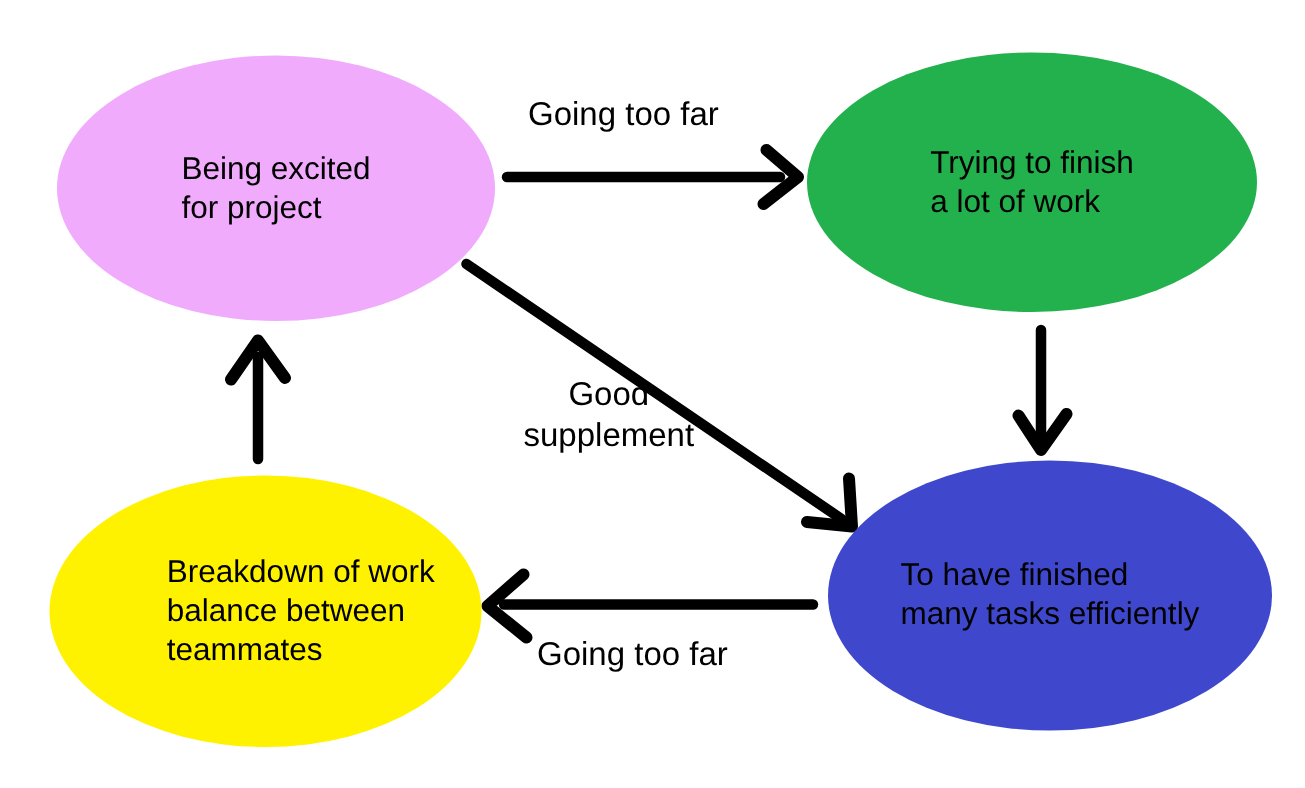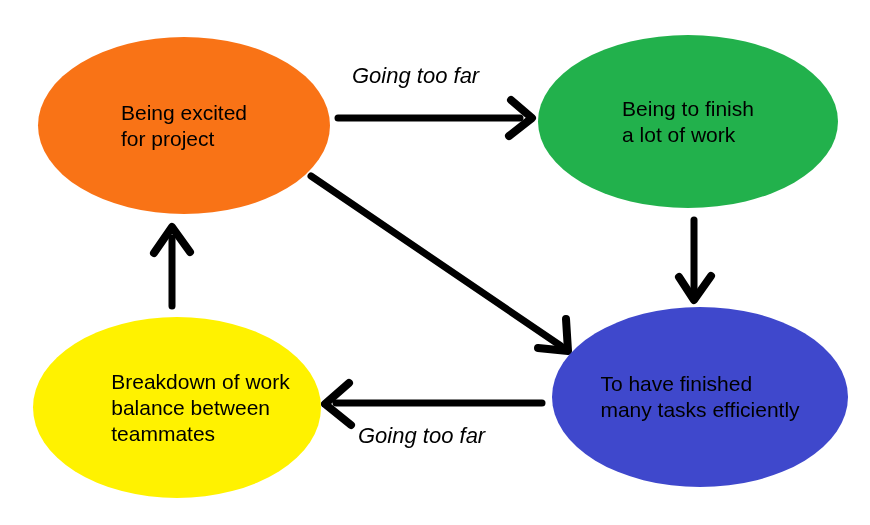--- a/index.html
+++ b/index.html
@@ -36,21 +36,20 @@
     text-align: left;
   }
   .node-excited   { left: 38px;  top: 37px;  width: 292px; height: 177px; }
   .node-trying    { left: 538px; top: 35px;  width: 300px; height: 173px; }
   .node-finished  { left: 552px; top: 307px; width: 296px; height: 180px; }
   .node-breakdown { left: 33px;  top: 317px; width: 288px; height: 181px; }
   .edge-label {
     position: absolute;
     font-size: 22px;
     line-height: 27px;
-    font-style: italic;
     white-space: pre-line;
     text-align: center;
   }
   .label-top        { left: 352px; top: 62px;  }
   .label-right      { left: 723px; top: 226px; }
   .label-diagonal   { left: 349px; top: 249px; }
   .label-bottom     { left: 358px; top: 422px; }
   .label-left       { left: 42px;  top: 245px; }
 </style>
 </head>
@@ -74,41 +73,43 @@
     <g>
       <path class="arrow-shaft" d="M542,403 L336,403"></path>
       <path class="arrow-head" d="M349,383 L325,404 L351,425"></path>
     </g>
     <g>
       <path class="arrow-shaft" d="M172,306 L172,238"></path>
       <path class="arrow-head" d="M154,253 L172,227 L190,252"></path>
     </g>
   </svg>
 
-  <div class="node node-excited" style="background-color: #f97316;">
+  <div class="node node-excited" style="background-color: #f0abfc;">
     <div class="node-label" style="color: rgb(0, 0, 0);">Being excited
 for project</div>
   </div>
 
   <div class="node node-trying" style="background-color: rgb(34, 177, 76);">
-    <div class="node-label" style="color: rgb(0, 0, 0);">Being to finish
+    <div class="node-label" style="color: rgb(0, 0, 0);">Trying to finish
 a lot of work</div>
   </div>
 
   <div class="node node-finished" style="background-color: rgb(63, 72, 204);">
     <div class="node-label" style="color: rgb(0, 0, 0);">To have finished
 many tasks efficiently</div>
   </div>
 
   <div class="node node-breakdown" style="background-color: rgb(255, 242, 0);">
     <div class="node-label" style="color: rgb(0, 0, 0); margin-left: 47px;">Breakdown of work
 balance between
 teammates</div>
   </div>
 
   <div class="edge-label label-top" style="color: rgb(0, 0, 0);">Going too far</div>
 
 
+  <div class="edge-label label-diagonal" style="color: rgb(0, 0, 0);">Good
+supplement</div>
 
   <div class="edge-label label-bottom" style="color: rgb(0, 0, 0);">Going too far</div>
 
 
 </div>
 
 </body></html>

